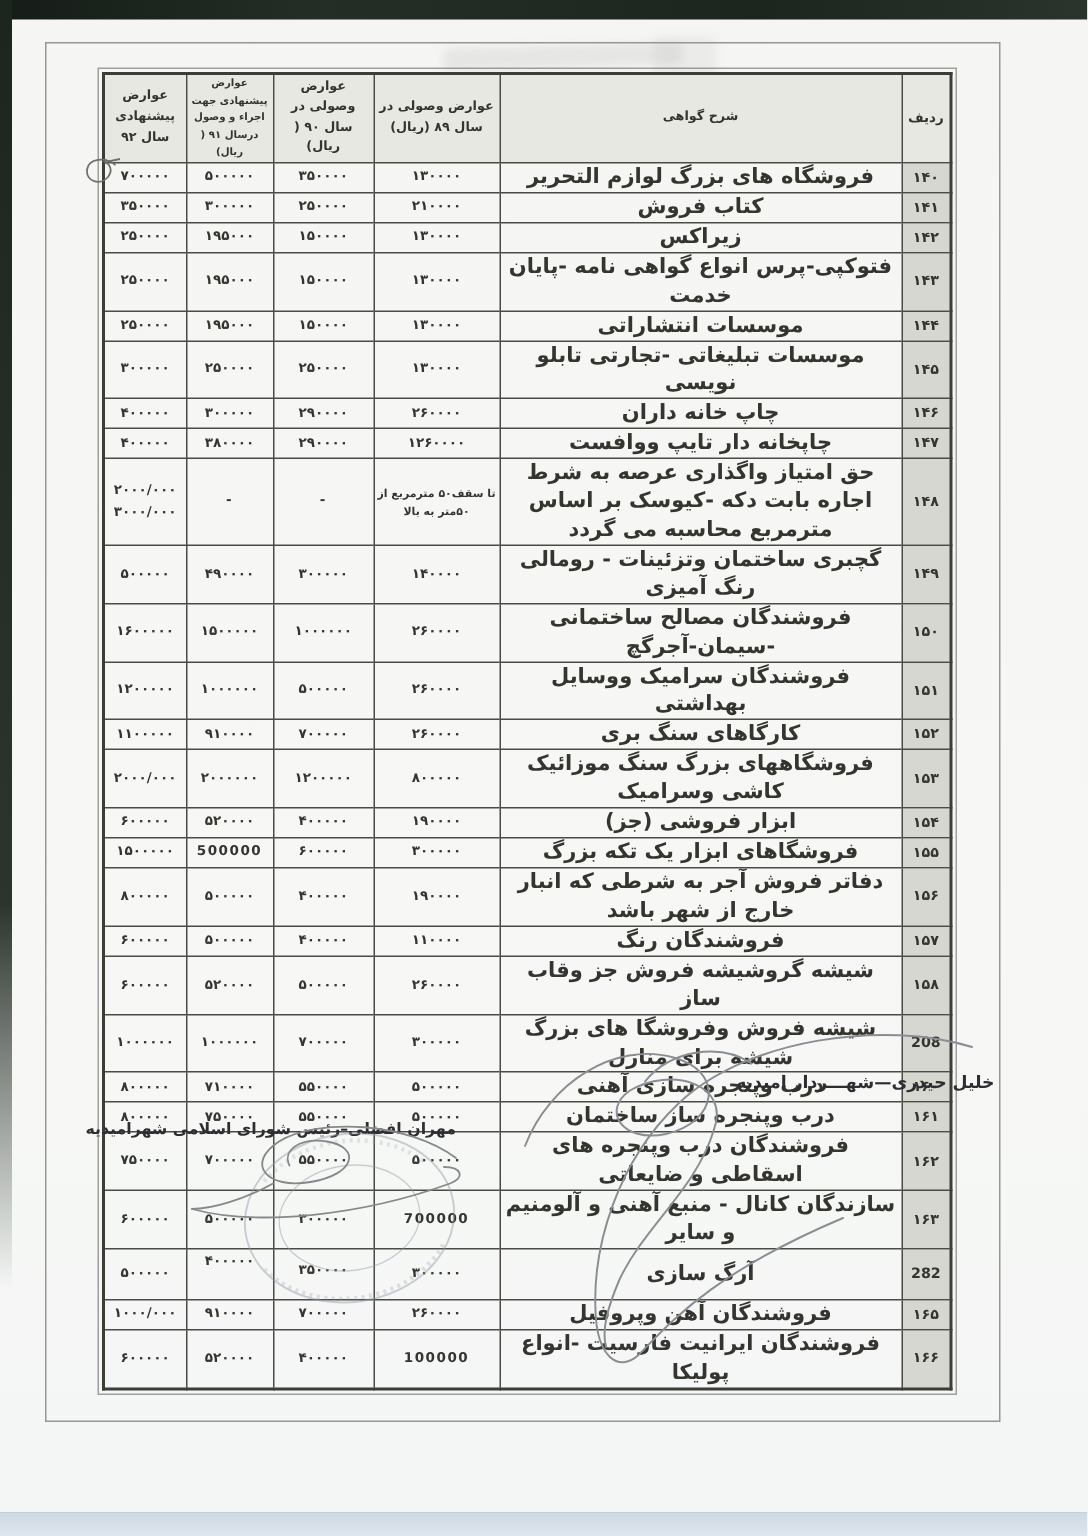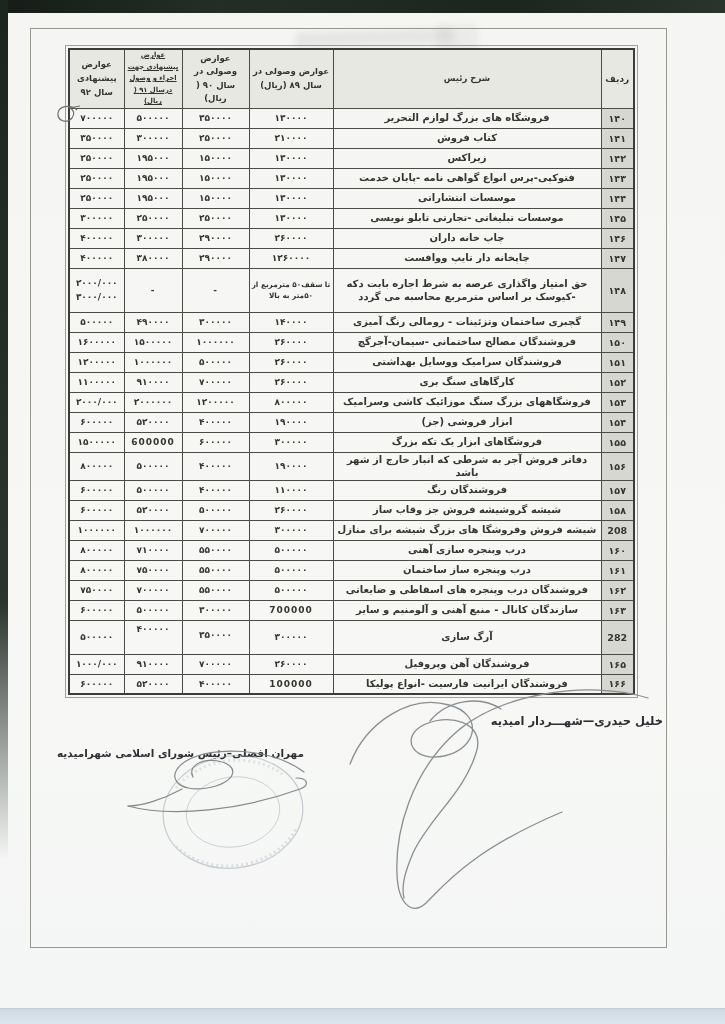--- a/index.html
+++ b/index.html
@@ -31,27 +31,27 @@
 
   
   table.tariff{position:absolute;left:68px;top:48px;width:565px;
     border-collapse:collapse;table-layout:fixed;
     border:2px solid #3d3d38;outline:1px solid rgba(90,90,84,.55);outline-offset:2px;
     direction:rtl;}
   table.tariff th,table.tariff td{
     border:1px solid #4b4b45;color:#35352f;font-weight:bold;
     text-align:center;vertical-align:middle;padding:0 2px;overflow:hidden;}
   table.tariff th{height:56px;background:#e7e8e2;font-size:8.5px;line-height:1.6;}
-  table.tariff th:nth-child(5){font-size:6.8px;line-height:1.7;text-decoration:underline;}
+  table.tariff th:nth-child(5){font-size:6.8px;line-height:1.7;}
   table.tariff th:nth-child(1){font-size:9px;}
   table.tariff tr{height:20px;}
   table.tariff tr.tall{height:44px;}
   table.tariff tr.tall2{height:34px;}
   td.rownum{background:#d6d7d1;font-size:9.5px;}
-  td.desc{font-size:10px;line-height:1.35;}
+  td.desc{font-size:14px;line-height:1.35;}
   td.val{font-size:9px;letter-spacing:1px;line-height:1.6;}
   td.val.small{font-size:7.3px;letter-spacing:0;line-height:1.6;}
   tr.row164 td:nth-child(5){vertical-align:top;padding-top:1px;}
   tr.row164 td:nth-child(4){vertical-align:top;padding-top:7px;}
 
   
   .sig-text{position:absolute;color:#2e2e32;font-weight:bold;white-space:nowrap;direction:rtl;}
   .sig-right{left:487px;top:714px;width:176px;font-size:11.5px;text-align:right;}
   .sig-left{left:82px;top:747px;width:222px;font-size:10.5px;text-align:center;}
 
@@ -73,21 +73,21 @@
       <col style="width:33px">
         <col style="width:268px">
         <col style="width:84px">
       <col style="width:67px">
         <col style="width:58px">
         <col style="width:55px">
     </colgroup>
     <thead>
       <tr id="header-row">
           <th>ردیف</th>
-          <th>شرح رئیس</th>
+          <th>شرح گواهی</th>
           <th>عوارض وصولی در سال ۸۹ (ریال)</th>
           <th>عوارض وصولی در سال ۹۰ ( ریال)</th>
           <th>عوارض پیشنهادی جهت اجراء و وصول درسال ۹۱ ( ریال)</th>
           <th>عوارض پیشنهادی سال ۹۲</th>
         </tr>
     </thead>
     <tbody id="table-body">
         <tr>
           <td class="rownum">۱۴۰</td>
           <td class="desc">فروشگاه های بزرگ لوازم التحریر</td>
@@ -206,21 +206,21 @@
           <td class="val">۱۹۰۰۰۰</td>
           <td class="val">۴۰۰۰۰۰</td>
           <td class="val">۵۲۰۰۰۰</td>
           <td class="val">۶۰۰۰۰۰</td>
         </tr>
         <tr>
           <td class="rownum">۱۵۵</td>
           <td class="desc">فروشگاهای ابزار یک تکه بزرگ</td>
           <td class="val">۳۰۰۰۰۰</td>
           <td class="val">۶۰۰۰۰۰</td>
-          <td class="val">600000</td>
+          <td class="val">500000</td>
           <td class="val">۱۵۰۰۰۰۰</td>
         </tr>
         <tr>
           <td class="rownum">۱۵۶</td>
           <td class="desc">دفاتر فروش آجر به شرطی که انبار خارج از شهر باشد</td>
           <td class="val">۱۹۰۰۰۰</td>
           <td class="val">۴۰۰۰۰۰</td>
           <td class="val">۵۰۰۰۰۰</td>
           <td class="val">۸۰۰۰۰۰</td>
         </tr>

